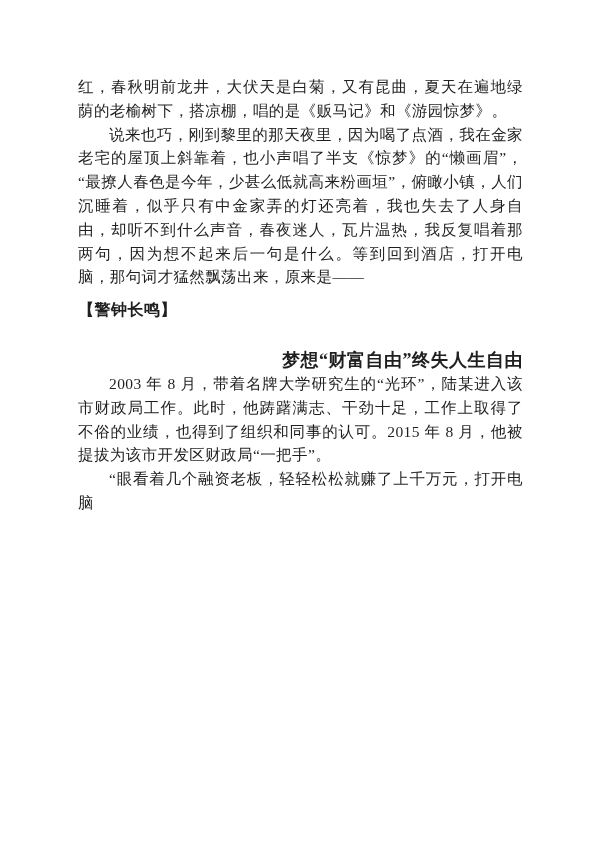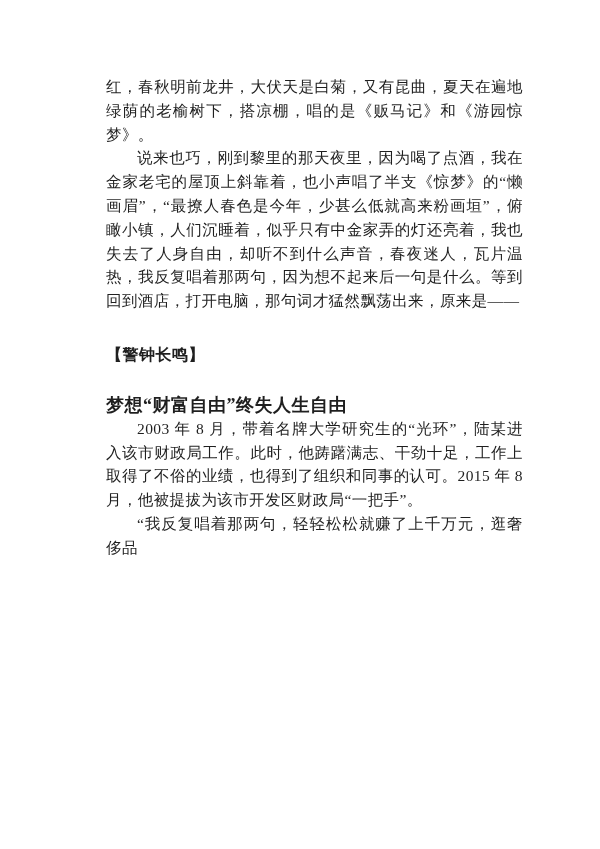--- a/index.html
+++ b/index.html
@@ -8,48 +8,48 @@
     background: #ffffff;
   }
   .doc-page {
     position: relative;
     width: 600px;
     height: 849px;
     background: #ffffff;
     color: #1f1f1f;
     font-family: "Liberation Serif", "DejaVu Serif", serif;
     box-sizing: border-box;
-    padding: 75px 77px 0 106px;
+    padding: 75px 77px 0 78px;
     overflow: hidden;
   }
   .body-text p {
     margin: 0;
     font-size: 15.5px;
     line-height: 23.8px;
     letter-spacing: 0.4px;
     text-align: justify;
     text-justify: inter-ideograph;
     word-break: break-all;
   }
   .body-text p.indent {
     text-indent: 2em;
   }
   .section-header {
-    margin: 30px 0 0 0;
+    margin: 9px 0 0 0;
     font-size: 16px;
     line-height: 23.8px;
     font-weight: bold;
     letter-spacing: 0.5px;
   }
   .article-title {
     margin: 26px 0 0 0;
     font-size: 18px;
     line-height: 24px;
     font-weight: bold;
-    text-align: left;
+    text-align: right;
     letter-spacing: 0.5px;
   }
   .after-title {
     margin-top: 26px !important;
   }
 </style>
 </head>
 <body>
 
 <div class="doc-page">
@@ -61,16 +61,16 @@
 
 
     <h3 class="section-header">【警钟长鸣】</h3>
 
     <h2 class="article-title">梦想“财富自由”终失人生自由</h2>
 
 
     <p class="indent">2003 年 8 月，带着名牌大学研究生的“光环”，陆某进入该市财政局工作。此时，他踌躇满志、干劲十足，工作上取得了不俗的业绩，也得到了组织和同事的认可。2015 年 8 月，他被提拔为该市开发区财政局“一把手”。</p>
 
 
-    <p class="indent">“我反复唱着那两句，轻轻松松就赚了上千万元，逛奢侈品</p>
+    <p class="indent">“眼看着几个融资老板，轻轻松松就赚了上千万元，打开电脑</p>
 
   </div>
 </div>
 
 </body></html>

